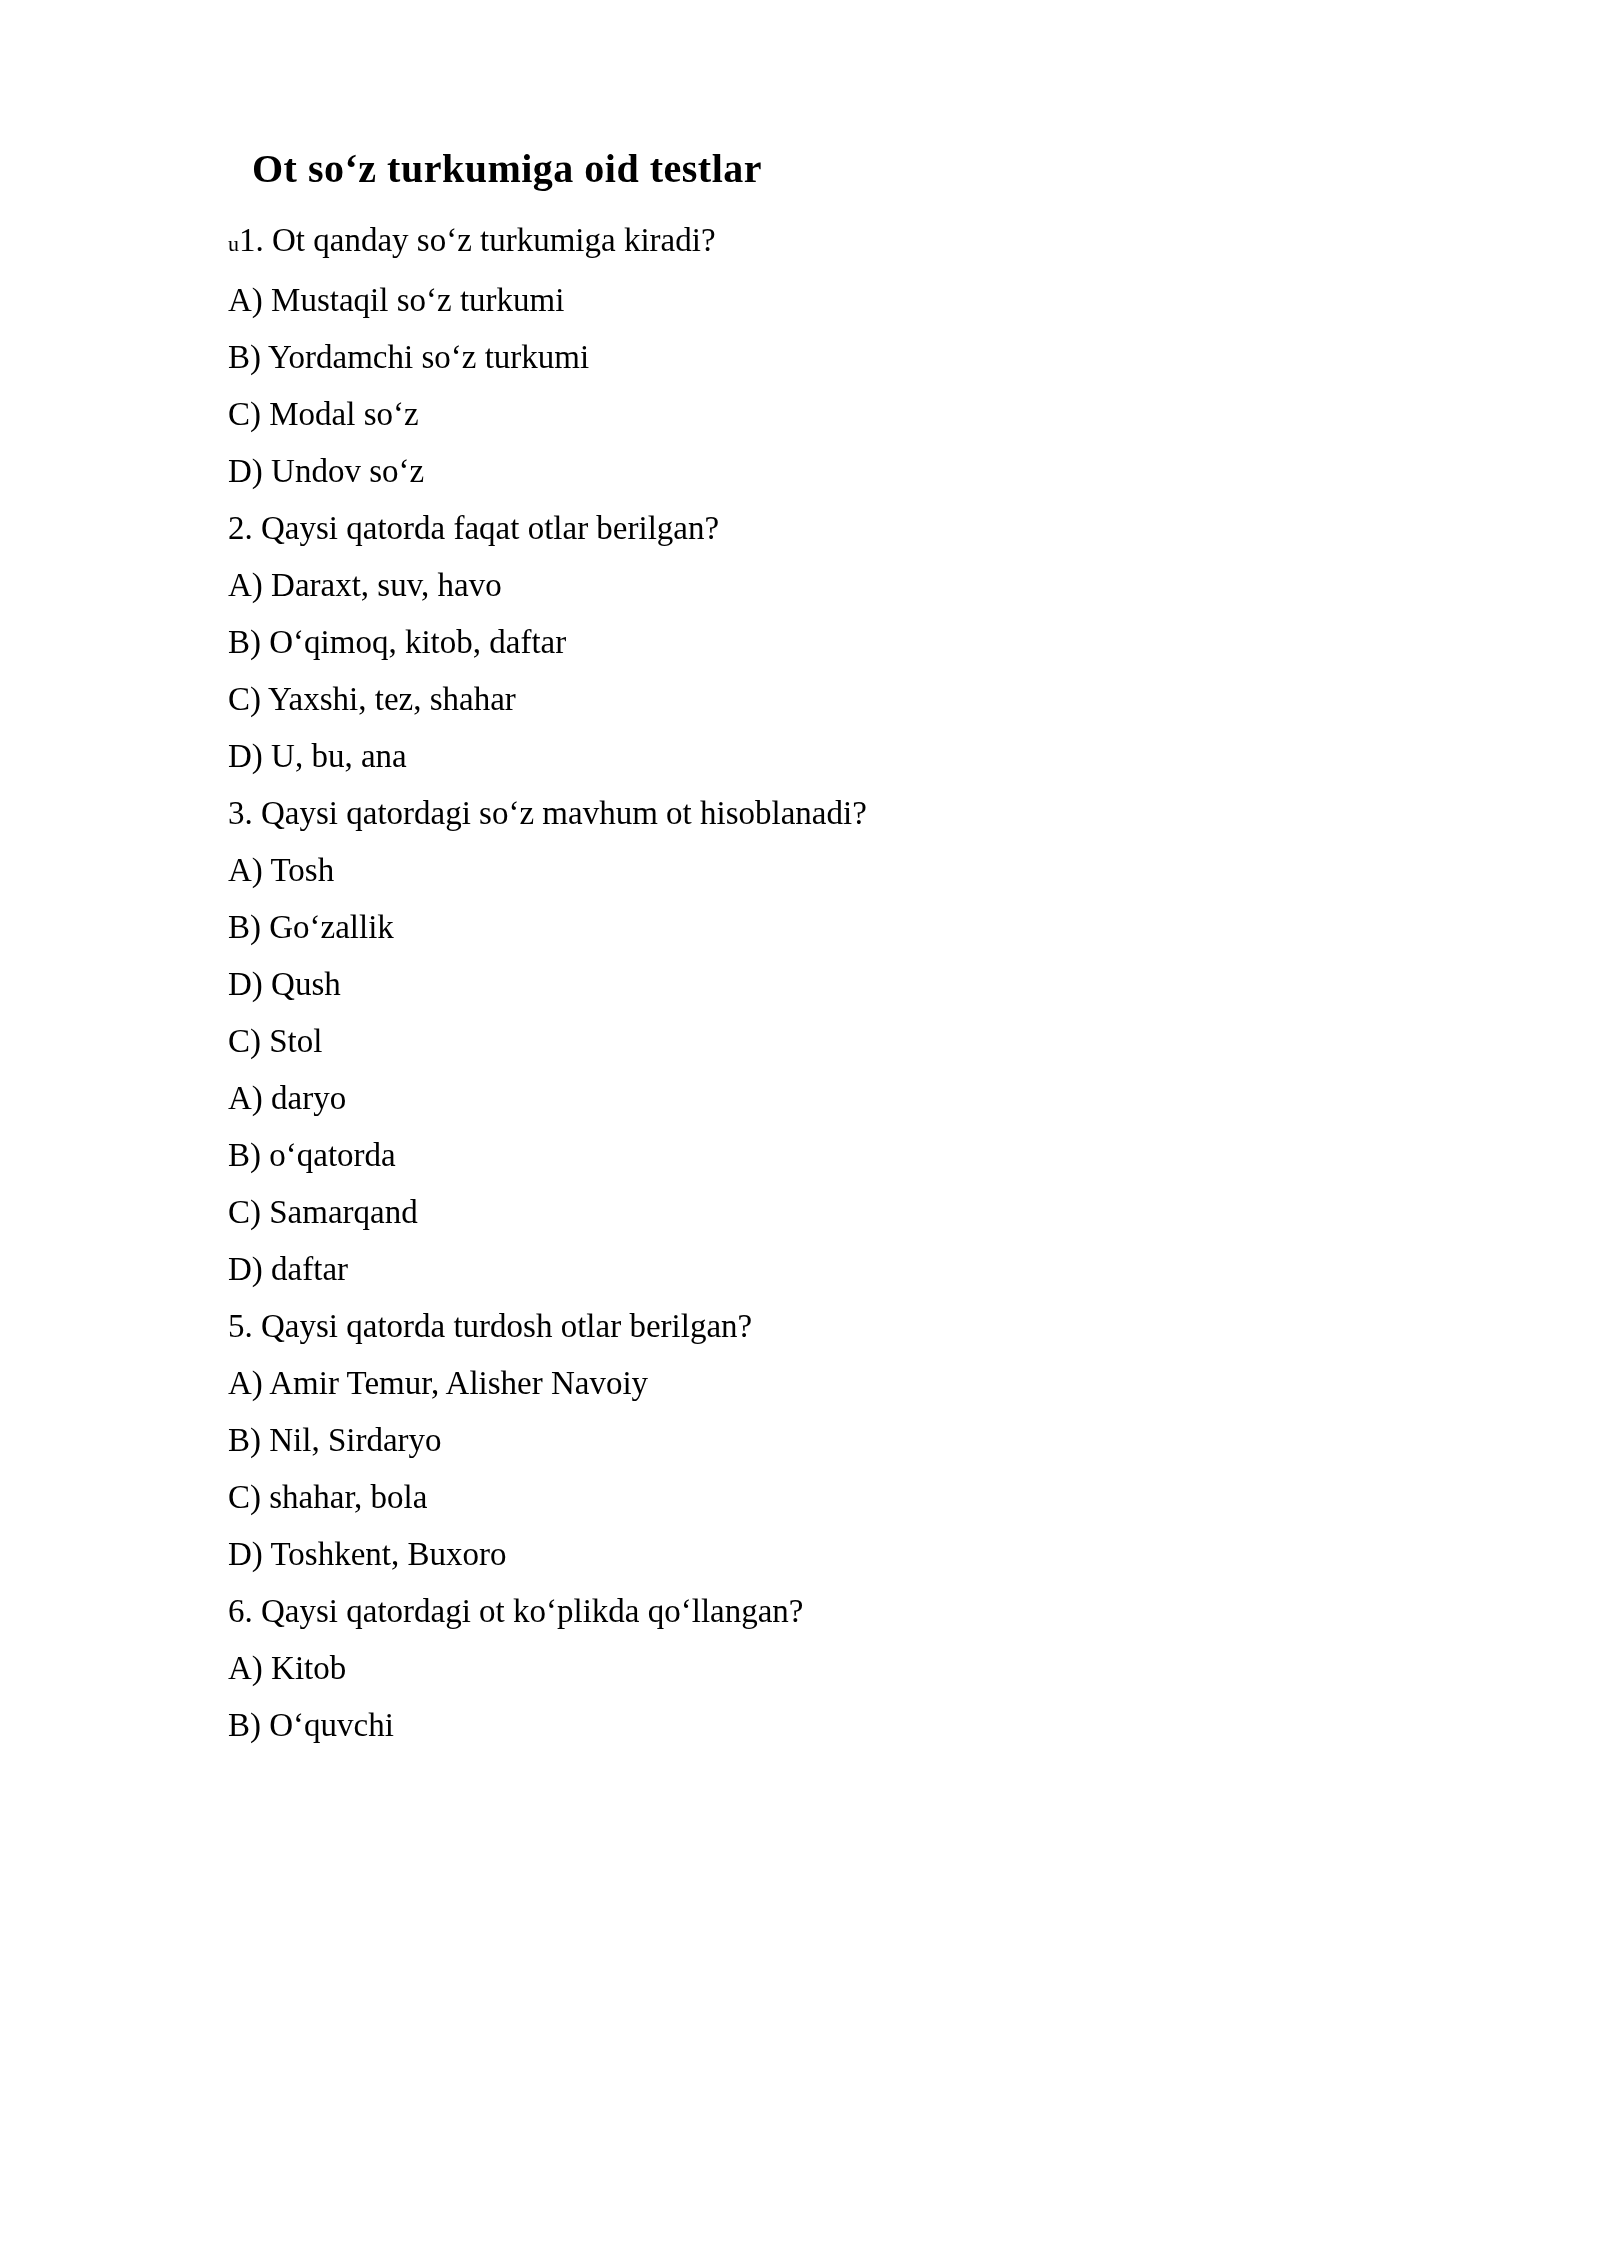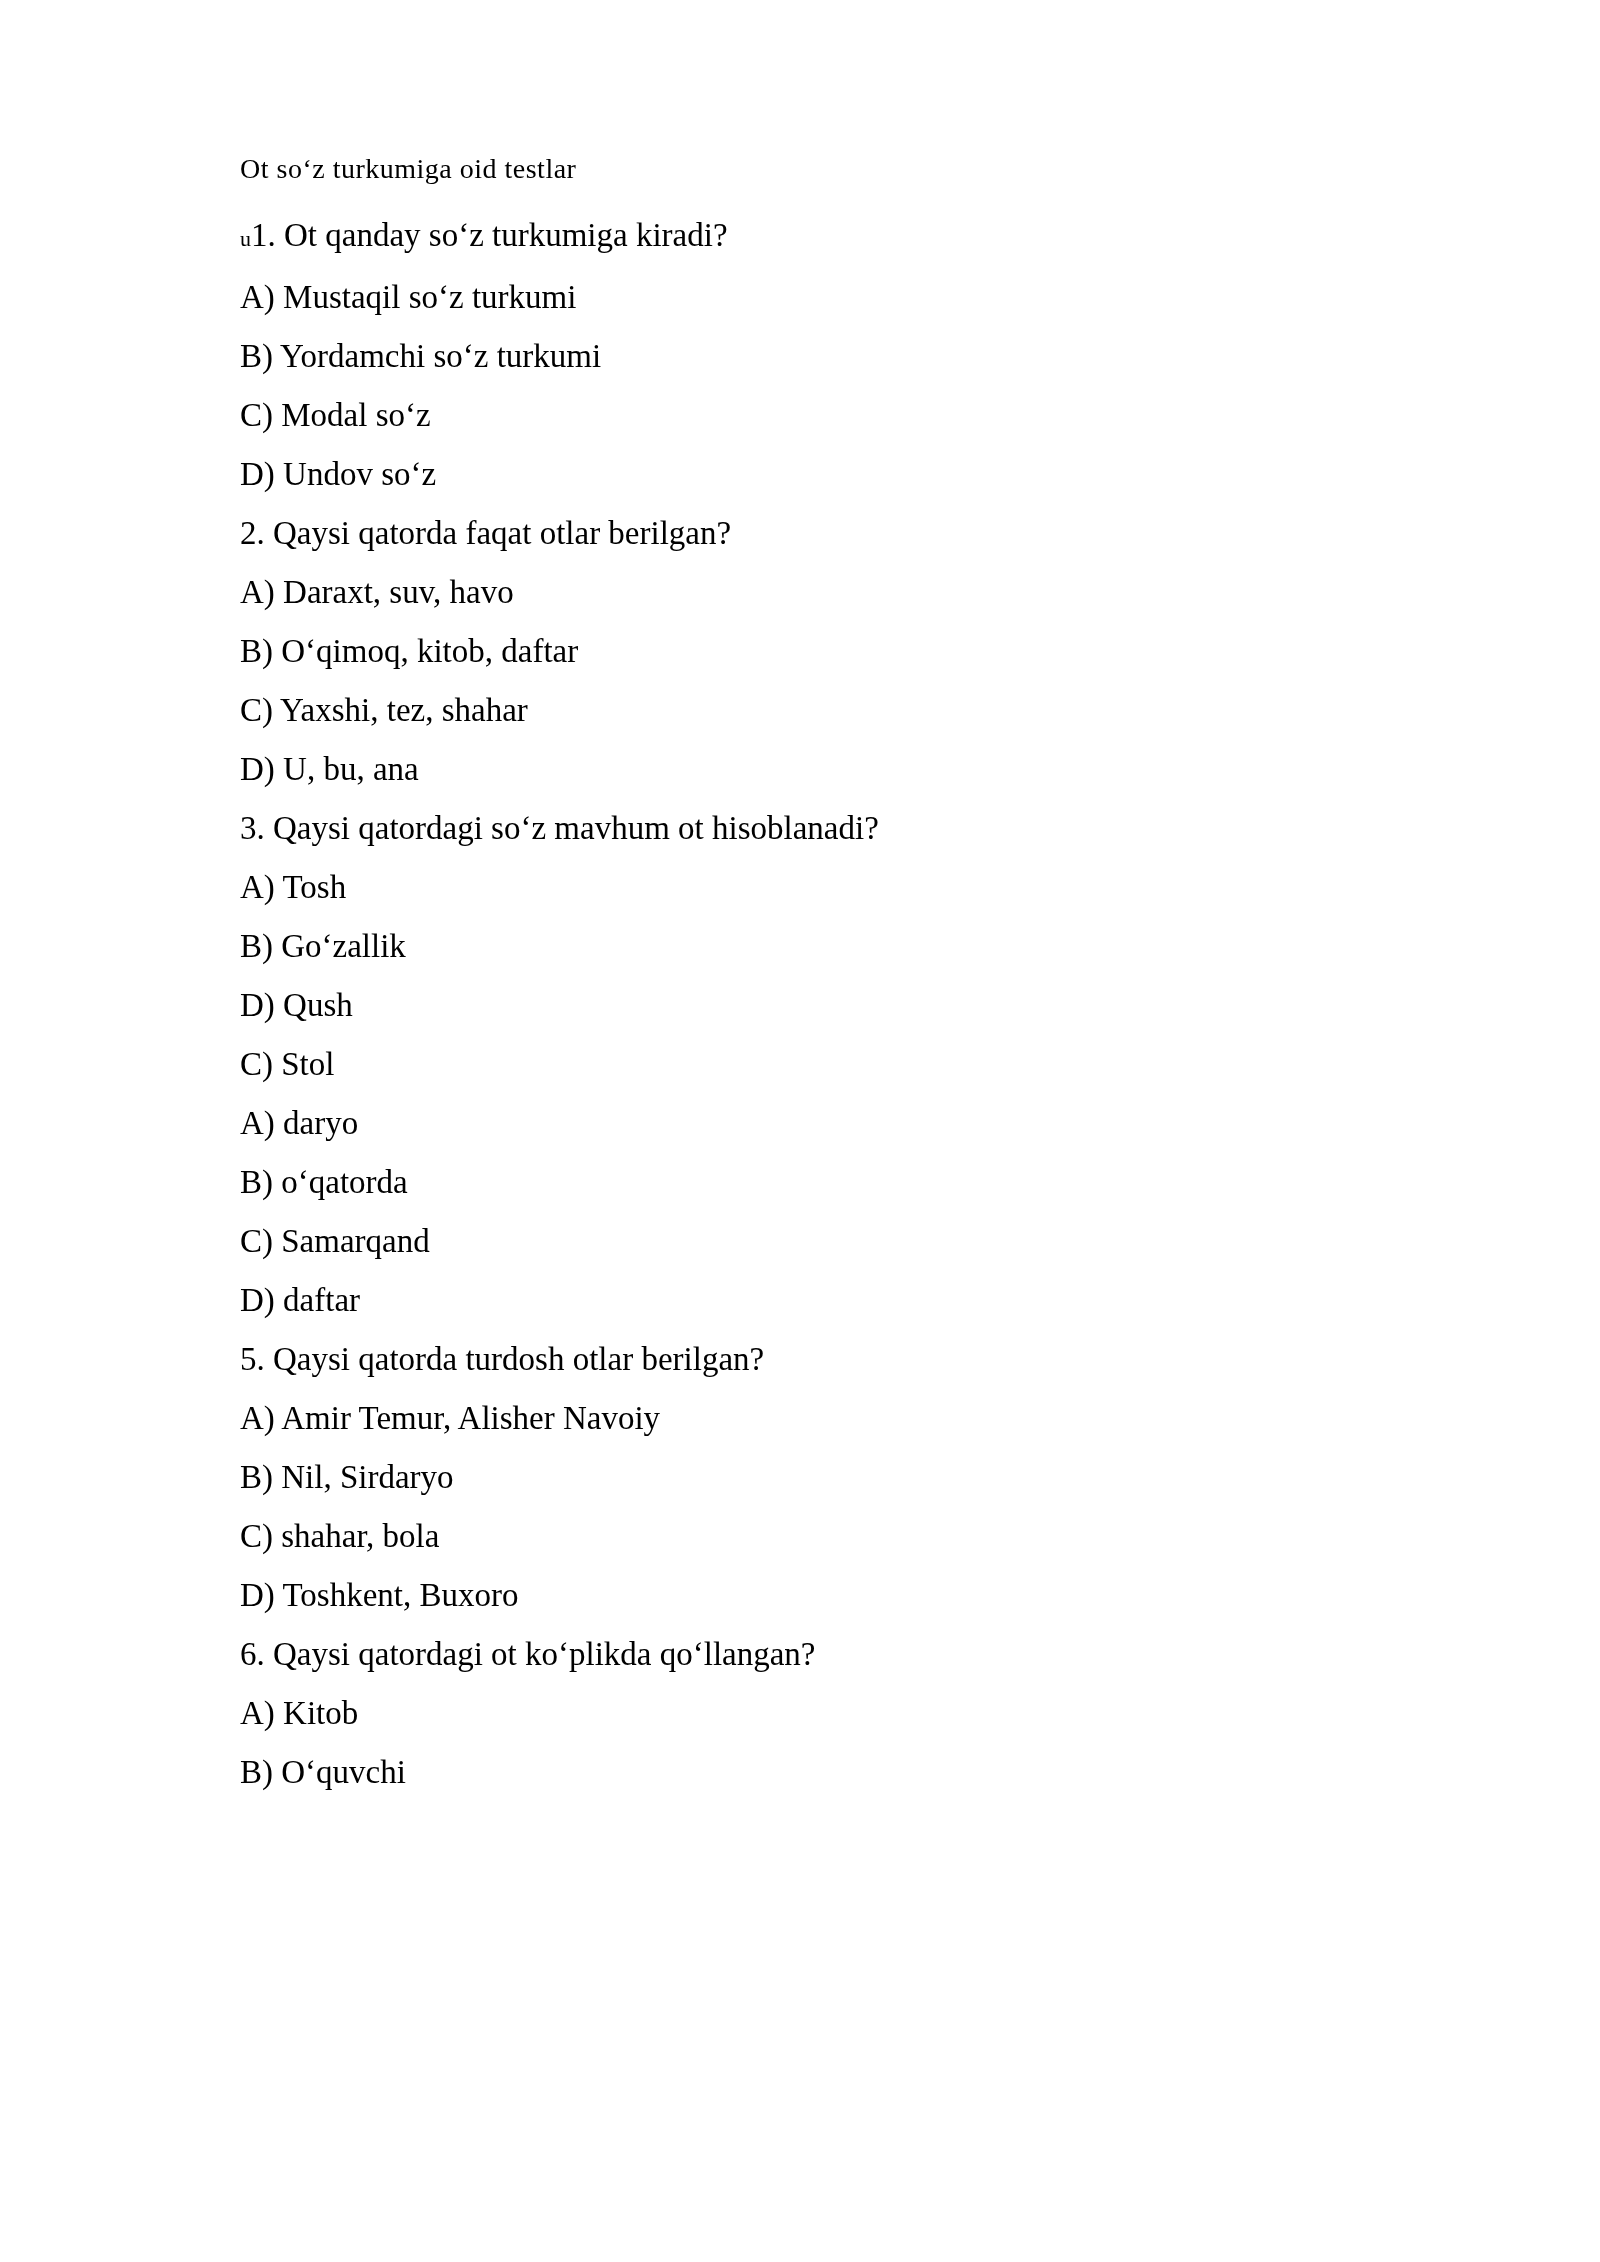--- a/index.html
+++ b/index.html
@@ -15,30 +15,30 @@
     overflow: hidden;
     font-family: "Liberation Serif", serif;
     color: #000000;
   }
   .content {
     padding-top: 146px;
     padding-left: 228px;
     padding-right: 120px;
   }
   .doc-title {
-    font-size: 28px;
-    font-weight: normal;
+    font-size: 40px;
+    font-weight: bold;
     line-height: 46px;
-    margin: 0 0 20px 12px;
+    margin: 0 0 20px 24px;
     letter-spacing: 0.5px;
   }
   .line {
     font-size: 33px;
-    line-height: 47px;
-    margin: 12px;
+    line-height: 57px;
+    margin: 0;
     white-space: pre-wrap;
   }
   .stray-prefix {
     font-size: 22px;
     font-family: "Liberation Serif", serif;
   }
 </style>
 </head>
 <body>
 

